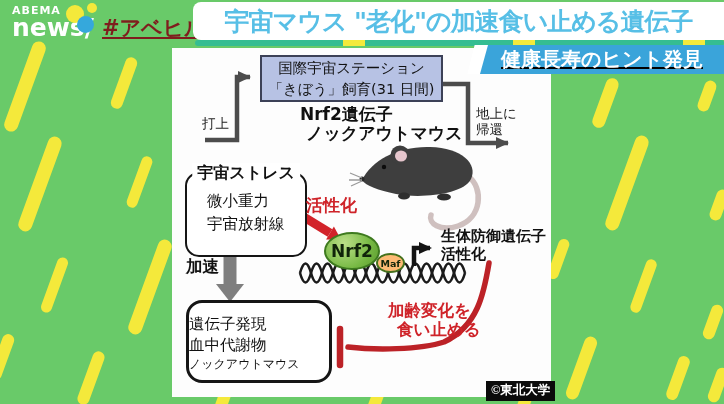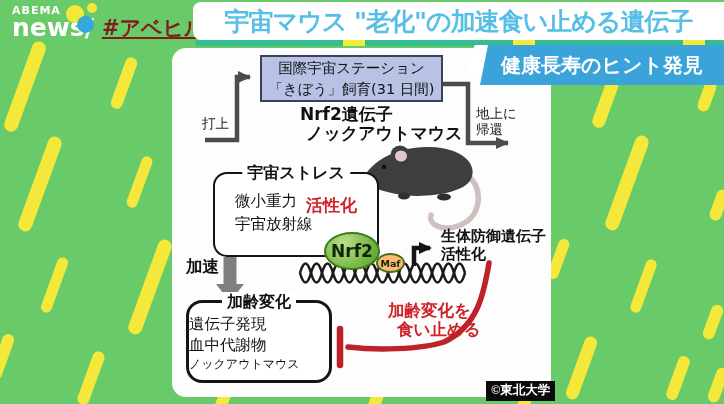--- a/index.html
+++ b/index.html
@@ -25,41 +25,41 @@
   .dot.y1{left:66px;top:5px;width:18px;height:18px;background:var(--yellow);}
   .dot.y2{left:87px;top:3px;width:10px;height:10px;background:var(--yellow);}
   .dot.b1{left:77px;top:16px;width:17px;height:17px;background:#35a8dc;}
   .hashtag{position:absolute;left:102px;top:14px;z-index:3;color:#7f1d1d;font-size:21px;font-weight:800;text-decoration:underline;}
   .headline{position:absolute;left:193px;top:2px;width:531px;height:38px;background:#fff;
     border-radius:8px 0 0 8px;z-index:3;display:flex;align-items:center;justify-content:center;}
   .headline span{color:var(--headline-blue);font-size:25px;font-weight:800;letter-spacing:-1px;white-space:nowrap;}
   .underline-strip{position:absolute;left:195px;top:40px;width:529px;height:6px;border-radius:3px;z-index:3;
     background:repeating-linear-gradient(90deg,#35bd92 0 148px,#f3ea3c 148px 170px);}
   .sub-edge{position:absolute;left:471px;top:45px;width:14px;height:29px;background:#fff;transform:skewX(-14deg);z-index:3;}
-  .sub-banner{position:absolute;left:480px;top:45px;width:244px;height:40px;background:var(--banner-blue);z-index:3;
-    clip-path:polygon(8px 0,100% 0,100% 100%,0 100%);display:flex;align-items:center;justify-content:center;}
+  .sub-banner{position:absolute;left:480px;top:45px;width:244px;height:29px;background:var(--banner-blue);z-index:3;
+    clip-path:polygon(8px 0,100% 0,100% 100%,0 100%);display:flex;align-items:center;justify-content:center;text-decoration:underline;}
   .sub-banner span{color:#fff;font-size:20px;font-weight:800;white-space:nowrap;}
 
   
-  .panel{position:absolute;left:172px;top:48px;width:379px;height:349px;background:#fdfdfd;z-index:2;border-radius:14px;}
+  .panel{position:absolute;left:172px;top:48px;width:379px;height:349px;background:#fdfdfd;z-index:2;border-radius:0;}
   .panel .abs{position:absolute;}
   .overlay{position:absolute;left:0;top:0;width:379px;height:349px;overflow:visible;}
 
   .iss-box{left:88px;top:7px;width:183px;height:47px;background:var(--iss-fill);
     border:2px solid #3c4157;text-align:center;font-size:14.5px;line-height:21px;color:#111;padding-top:1px;white-space:nowrap;}
   .small-label{font-size:13.5px;line-height:16px;color:#222;white-space:nowrap;}
   .launch-label{left:30px;top:67px;}
   .return-label{left:304px;top:57px;}
   .mouse-label{left:128px;top:57px;font-size:17px;line-height:18.5px;font-weight:700;color:#111;white-space:nowrap;}
   .mouse-label .ind{padding-left:6px;}
 
   .kbox{background:#fff;border:2.5px solid #151515;border-radius:14px;}
   .kbox .legend{position:absolute;top:-11px;left:50%;transform:translateX(-50%);background:#fff;
     padding:0 5px;font-weight:800;font-size:16px;color:#111;white-space:nowrap;}
-  .stress-box{left:13px;top:124px;width:166px;height:85px;margin-left:28px;}
+  .stress-box{left:13px;top:124px;width:122px;height:85px;}
   .stress-box .items{padding:16px 0 0 20px;font-size:15.5px;line-height:23px;color:#111;}
   .aging-box{left:14px;top:252px;width:146px;height:83px;border-width:3px;border-radius:16px;}
   .aging-box .items{padding-top:11px;text-align:left;color:#111;}
   .aging-box .it{font-size:15.5px;line-height:21px;}
   .aging-box .it-small{font-size:12px;line-height:17px;}
 
   .activation-label{left:134px;top:146px;font-size:17px;font-weight:800;color:var(--red);white-space:nowrap;}
   .accelerate-label{left:14px;top:208px;font-size:16.5px;font-weight:800;color:#111;}
   .defense-label{left:269px;top:180px;font-size:15px;line-height:17.5px;font-weight:800;color:#111;white-space:nowrap;}
   .stop-label{left:216px;top:254px;font-size:16.5px;line-height:18.5px;font-weight:800;color:var(--red);white-space:nowrap;}
@@ -212,21 +212,20 @@
     <div class="oval maf-oval">
       <span>Maf</span>
     </div>
 
     <div class="abs defense-label">
       <div>生体防御遺伝子</div>
       <div>活性化</div>
     </div>
 
     <div class="abs kbox aging-box">
-      <div class="legend">加齢変化</div>
       <div class="items">
         <div class="it">遺伝子発現</div>
         <div class="it">血中代謝物</div>
         <div class="it-small">ノックアウトマウス</div>
       </div>
     </div>
 
     <div class="abs stop-label">
       <div>加齢変化を</div>
       <div class="ind">食い止める</div>

